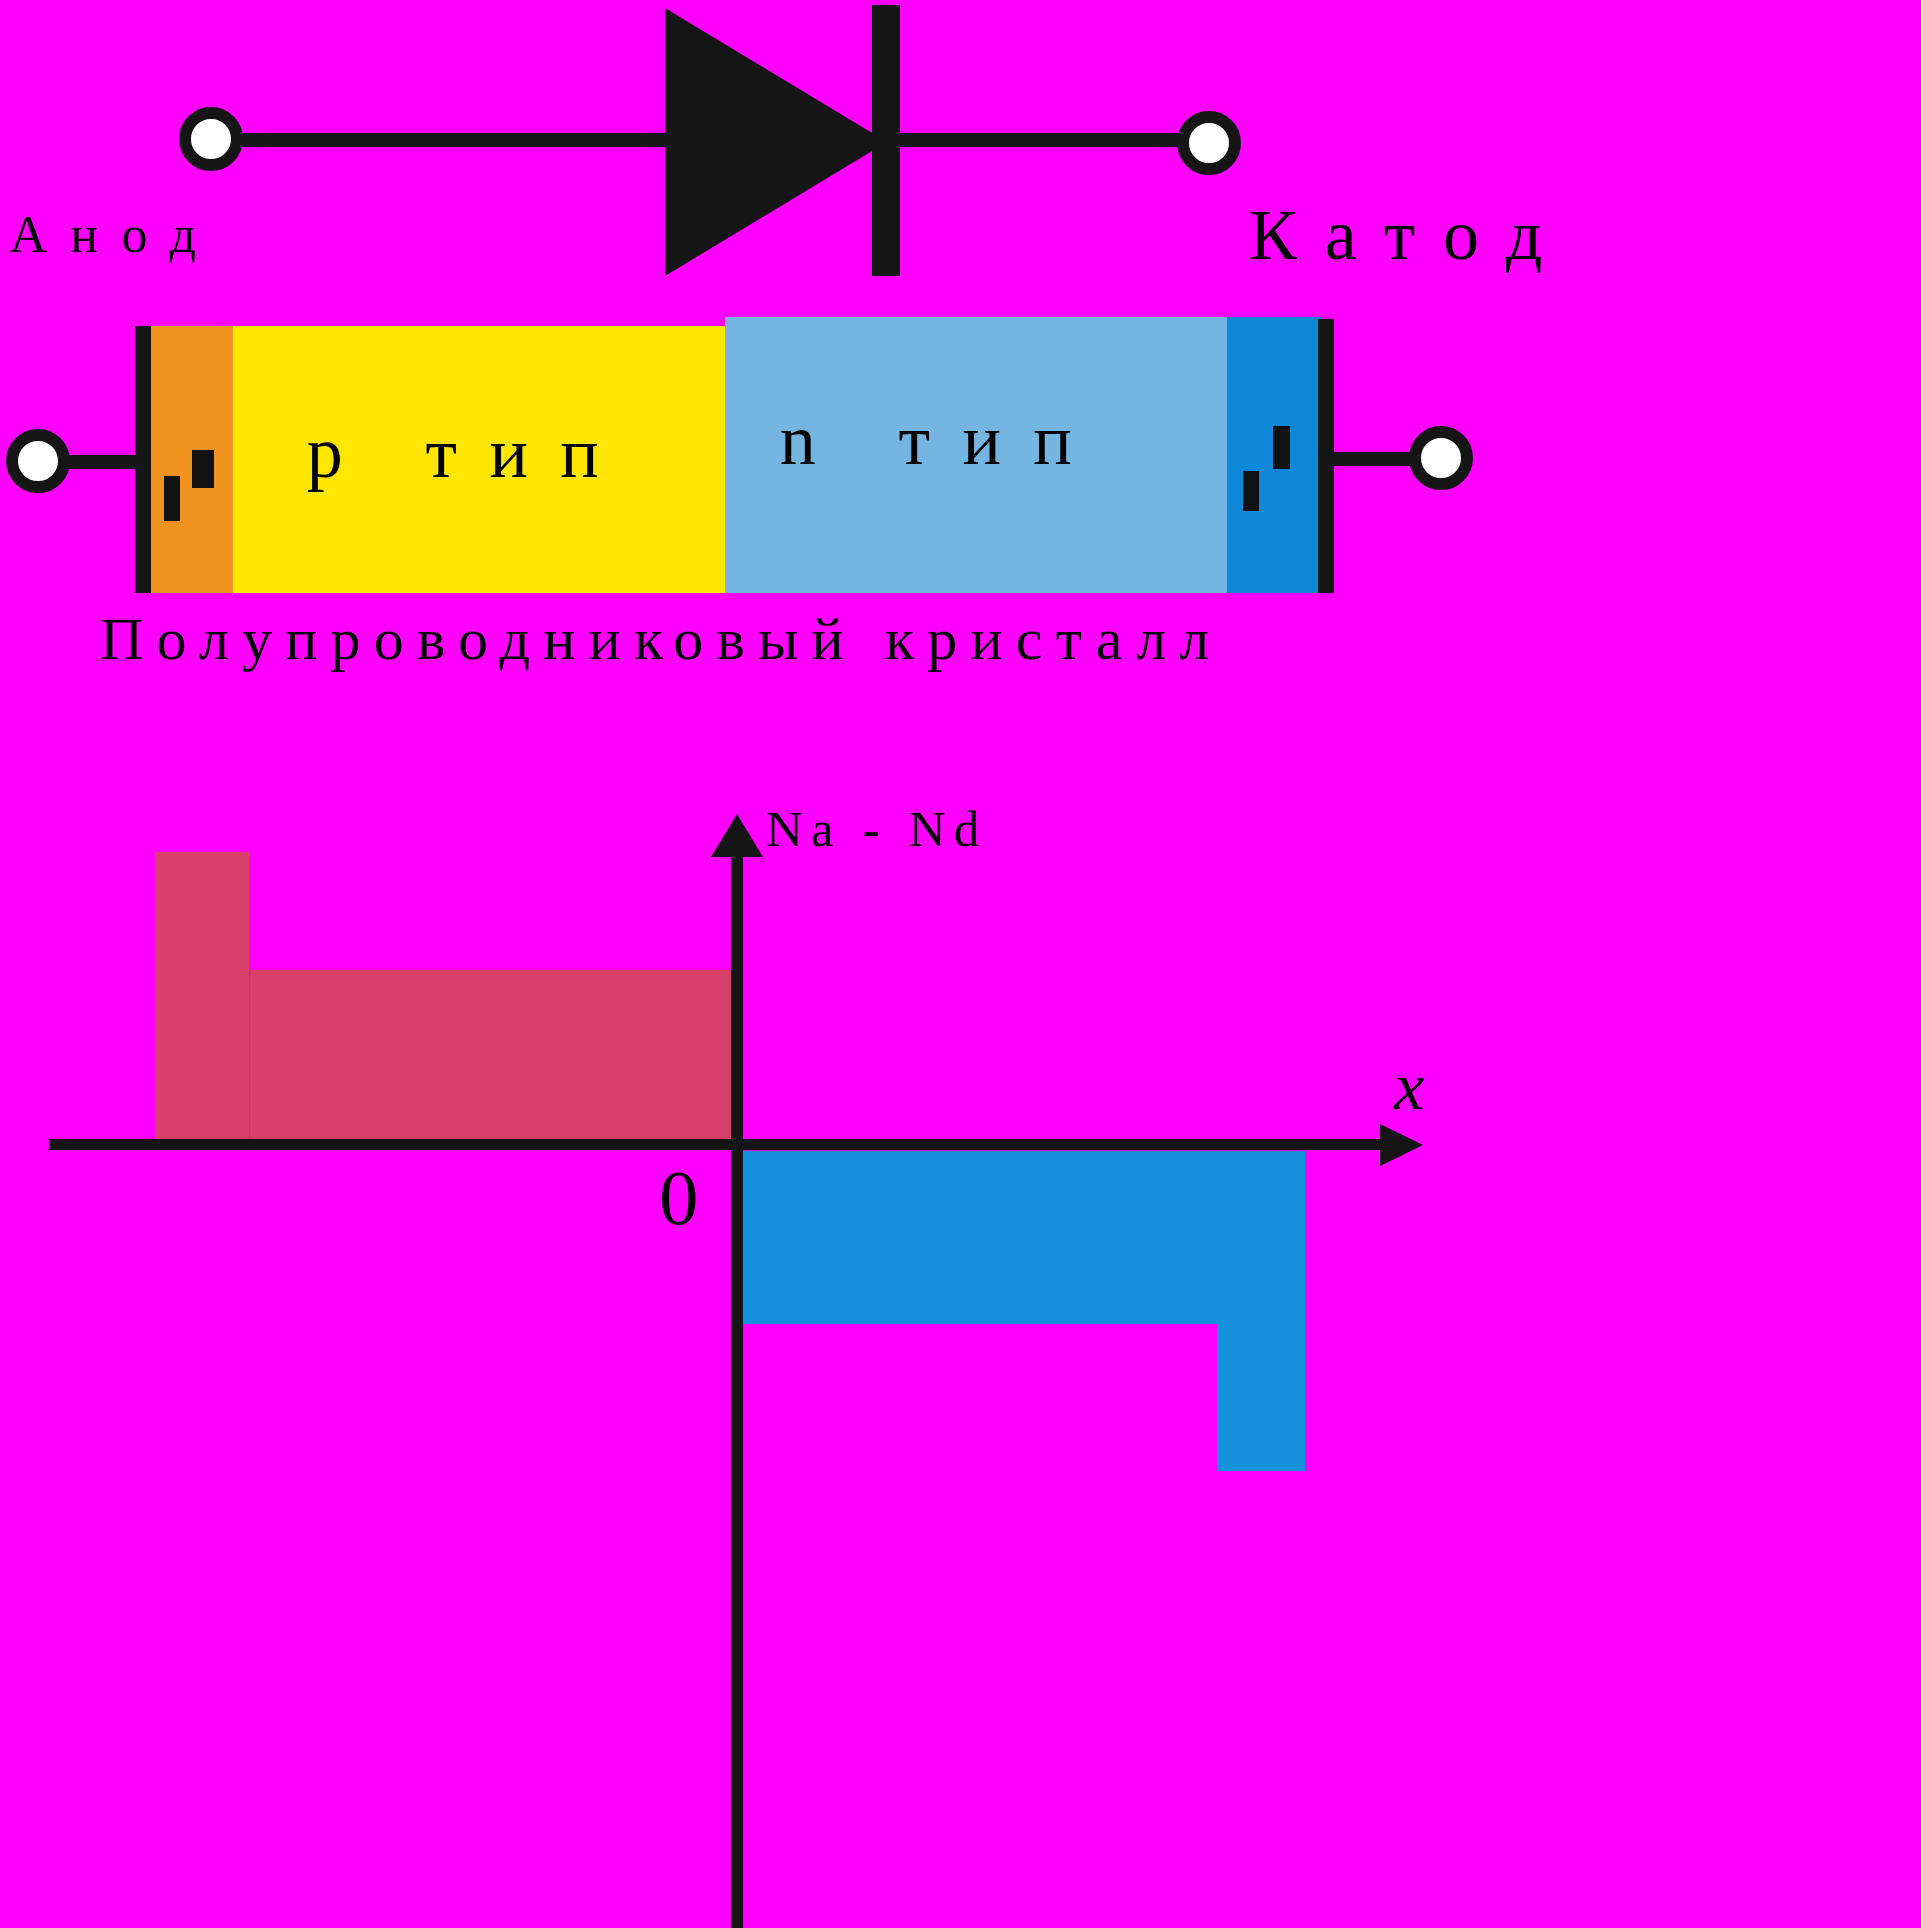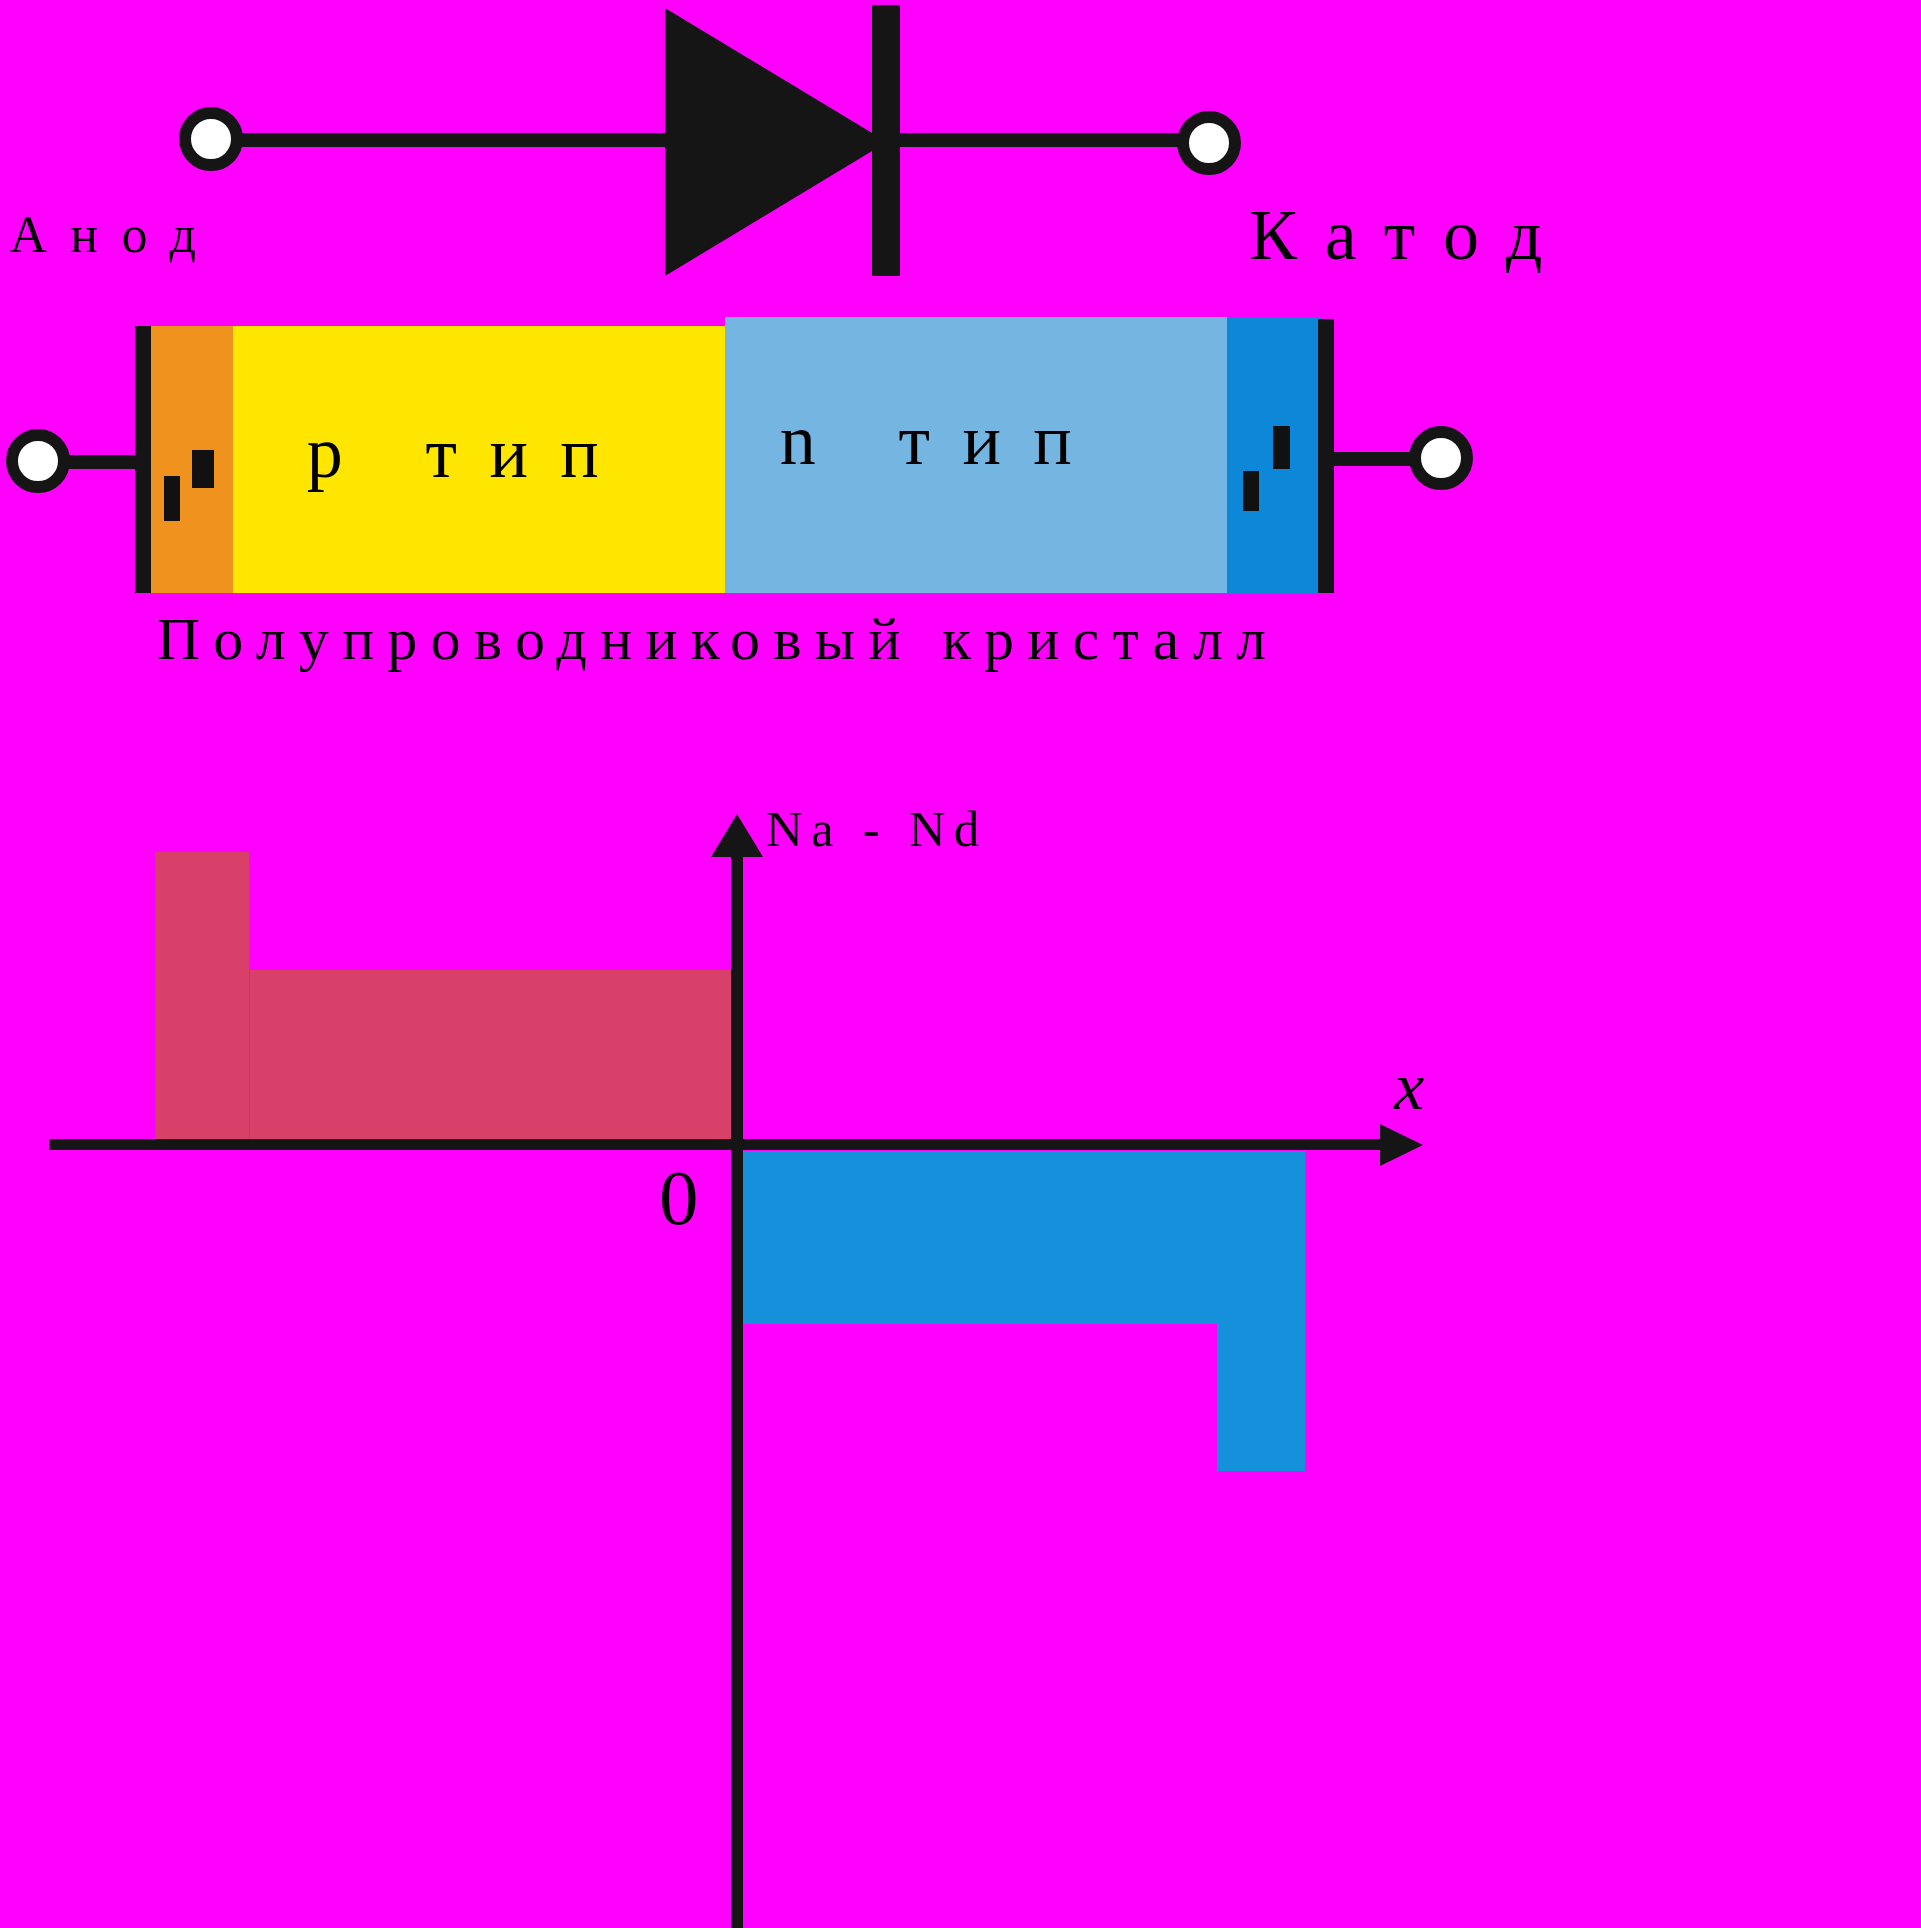--- a/index.html
+++ b/index.html
@@ -41,21 +41,21 @@
   .wire-right{left:1334px;top:452px;width:90px;height:14px;}
   .t-crystal-left{left:5.6px;top:429px;}
   .t-crystal-right{left:1409px;top:426px;}
   .mark{background:#111;}
   .mk1{left:164px;top:476px;width:16px;height:45px;}
   .mk2{left:192px;top:450px;width:21.7px;height:38px;}
   .mk3{left:1243px;top:471px;width:16px;height:40px;}
   .mk4{left:1273px;top:426px;width:17px;height:43px;}
   .p-label{left:233px;top:412px;width:472px;text-align:center;font-size:72px;letter-spacing:0.45em;}
   .n-label{left:725px;top:399px;width:434px;text-align:center;font-size:72px;letter-spacing:0.45em;}
-  .crystal-caption{left:92px;top:605px;width:1252px;text-align:center;font-size:60px;letter-spacing:0.22em;}
+  .crystal-caption{left:100px;top:605px;width:1252px;text-align:left;font-size:60px;letter-spacing:0.22em;}
 
   
   .y-axis{left:731px;top:843px;width:12.2px;height:1086px;}
   .y-arrow{
     left:711px;top:814px;width:0;height:0;
     border-left:26px solid transparent;border-right:26px solid transparent;
     border-bottom:43px solid #151515;
   }
   .y-label{left:766px;top:800px;font-size:51px;letter-spacing:0.16em;}
   .x-axis{left:49px;top:1139px;width:1335px;height:11.3px;}

